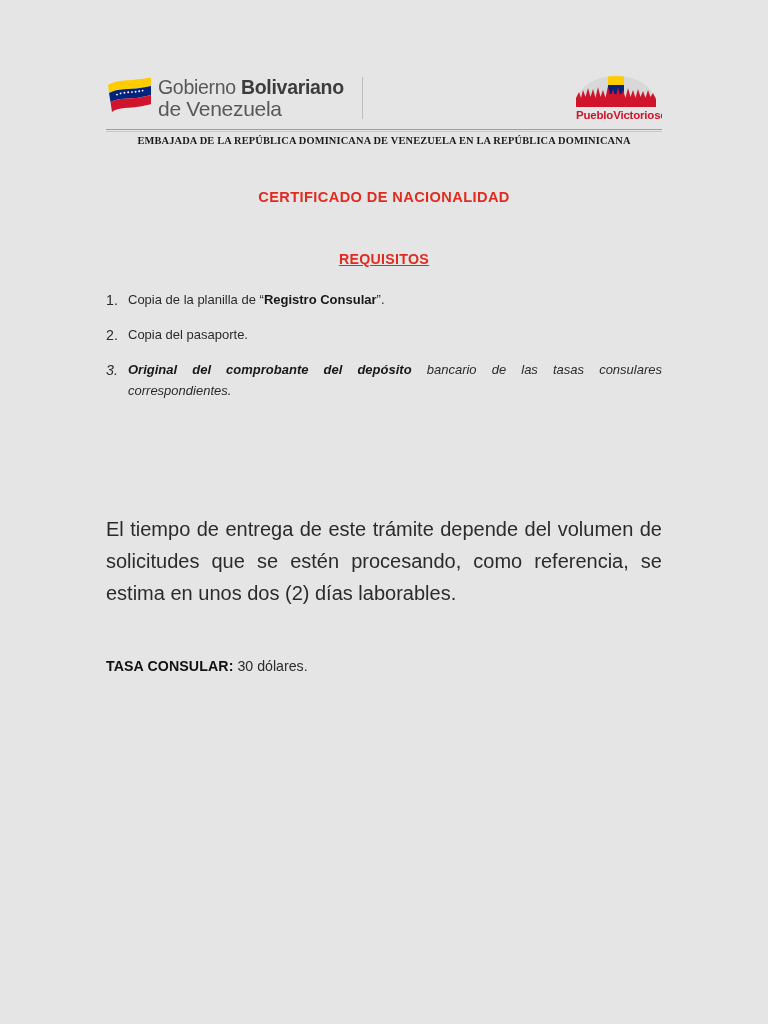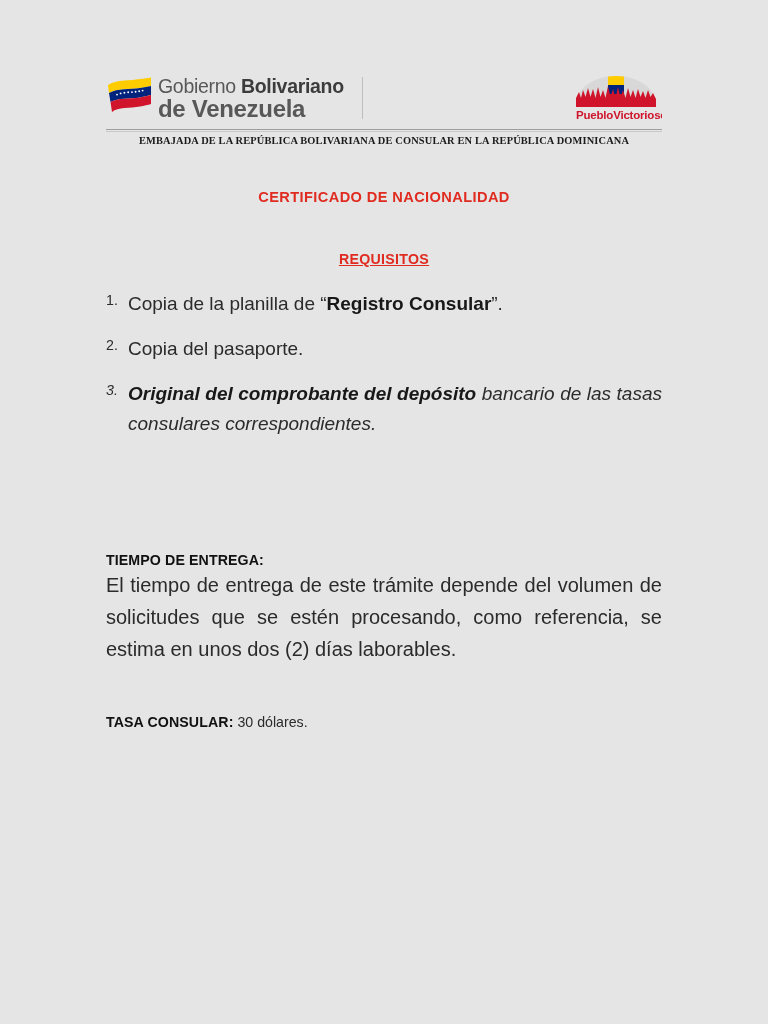--- a/index.html
+++ b/index.html
@@ -52,22 +52,22 @@
     padding-top: 2px;
   }
   .gov-line1 {
     font-size: 19.5px;
     letter-spacing: -0.3px;
     white-space: nowrap;
   }
   .gov-line1 .light { font-weight: 400; color: #585858; }
   .gov-line1 .heavy { font-weight: 700; color: #3c3c3c; }
   .gov-line2 {
-    font-size: 24px;
-    font-weight: 700;
+    font-size: 21px;
+    font-weight: 400;
     color: #585858;
     letter-spacing: -0.3px;
     white-space: nowrap;
   }
 
   .vdivider {
     width: 1px;
     height: 42px;
     background: #bdbdbd;
     margin: 0 14px 0 18px;
@@ -159,21 +159,21 @@
 
   ol.req-list {
     margin: 0;
     padding: 0 0 0 22px;
     list-style: none;
     counter-reset: req;
   }
   ol.req-list > li {
     counter-increment: req;
     position: relative;
-    font-size: 19px;
+    font-size: 13px;
     line-height: 1.62;
     color: #2b2b2b;
     text-align: justify;
     margin-bottom: 14px;
   }
   ol.req-list > li:last-child { margin-bottom: 0; font-style: italic; }
   ol.req-list > li::before {
     content: counter(req) ".";
     position: absolute;
     left: -22px;
@@ -274,21 +274,21 @@
         </svg>
       </div>
 
     </div>
 
     <div class="header-rules">
       <div class="rule-a"></div>
       <div class="rule-b"></div>
     </div>
 
-    <div class="embassy-line">EMBAJADA DE LA REPÚBLICA BOLIVARIANA DE CONSULAR EN LA REPÚBLICA DOMINICANA</div>
+    <div class="embassy-line">EMBAJADA DE LA REPÚBLICA DOMINICANA DE VENEZUELA EN LA REPÚBLICA DOMINICANA</div>
   </div>
 
   <div class="content">
 
     <h1 class="doc-title">CERTIFICADO DE NACIONALIDAD</h1>
 
 
     <h2 class="requisitos-title">REQUISITOS</h2>
 
     <ol class="req-list">
@@ -297,21 +297,20 @@
       </li>
       <li>
         <span>Copia del pasaporte.</span><b></b><span></span>
       </li>
       <li>
         <span></span><b>Original del comprobante del depósito</b><span> bancario de las tasas consulares correspondientes.</span>
       </li>
     </ol>
 
     <div class="section-delivery">
-      <div class="sec-heading">TIEMPO DE ENTREGA:</div>
       <p class="sec-body">El tiempo de entrega de este trámite depende del volumen de solicitudes que se estén procesando, como referencia, se estima en unos dos (2) días laborables.</p>
     </div>
 
     <div class="section-fee">
       <span class="lbl">TASA CONSULAR:</span>
       <span>30 dólares.</span>
     </div>
 
   </div>
 </div>

